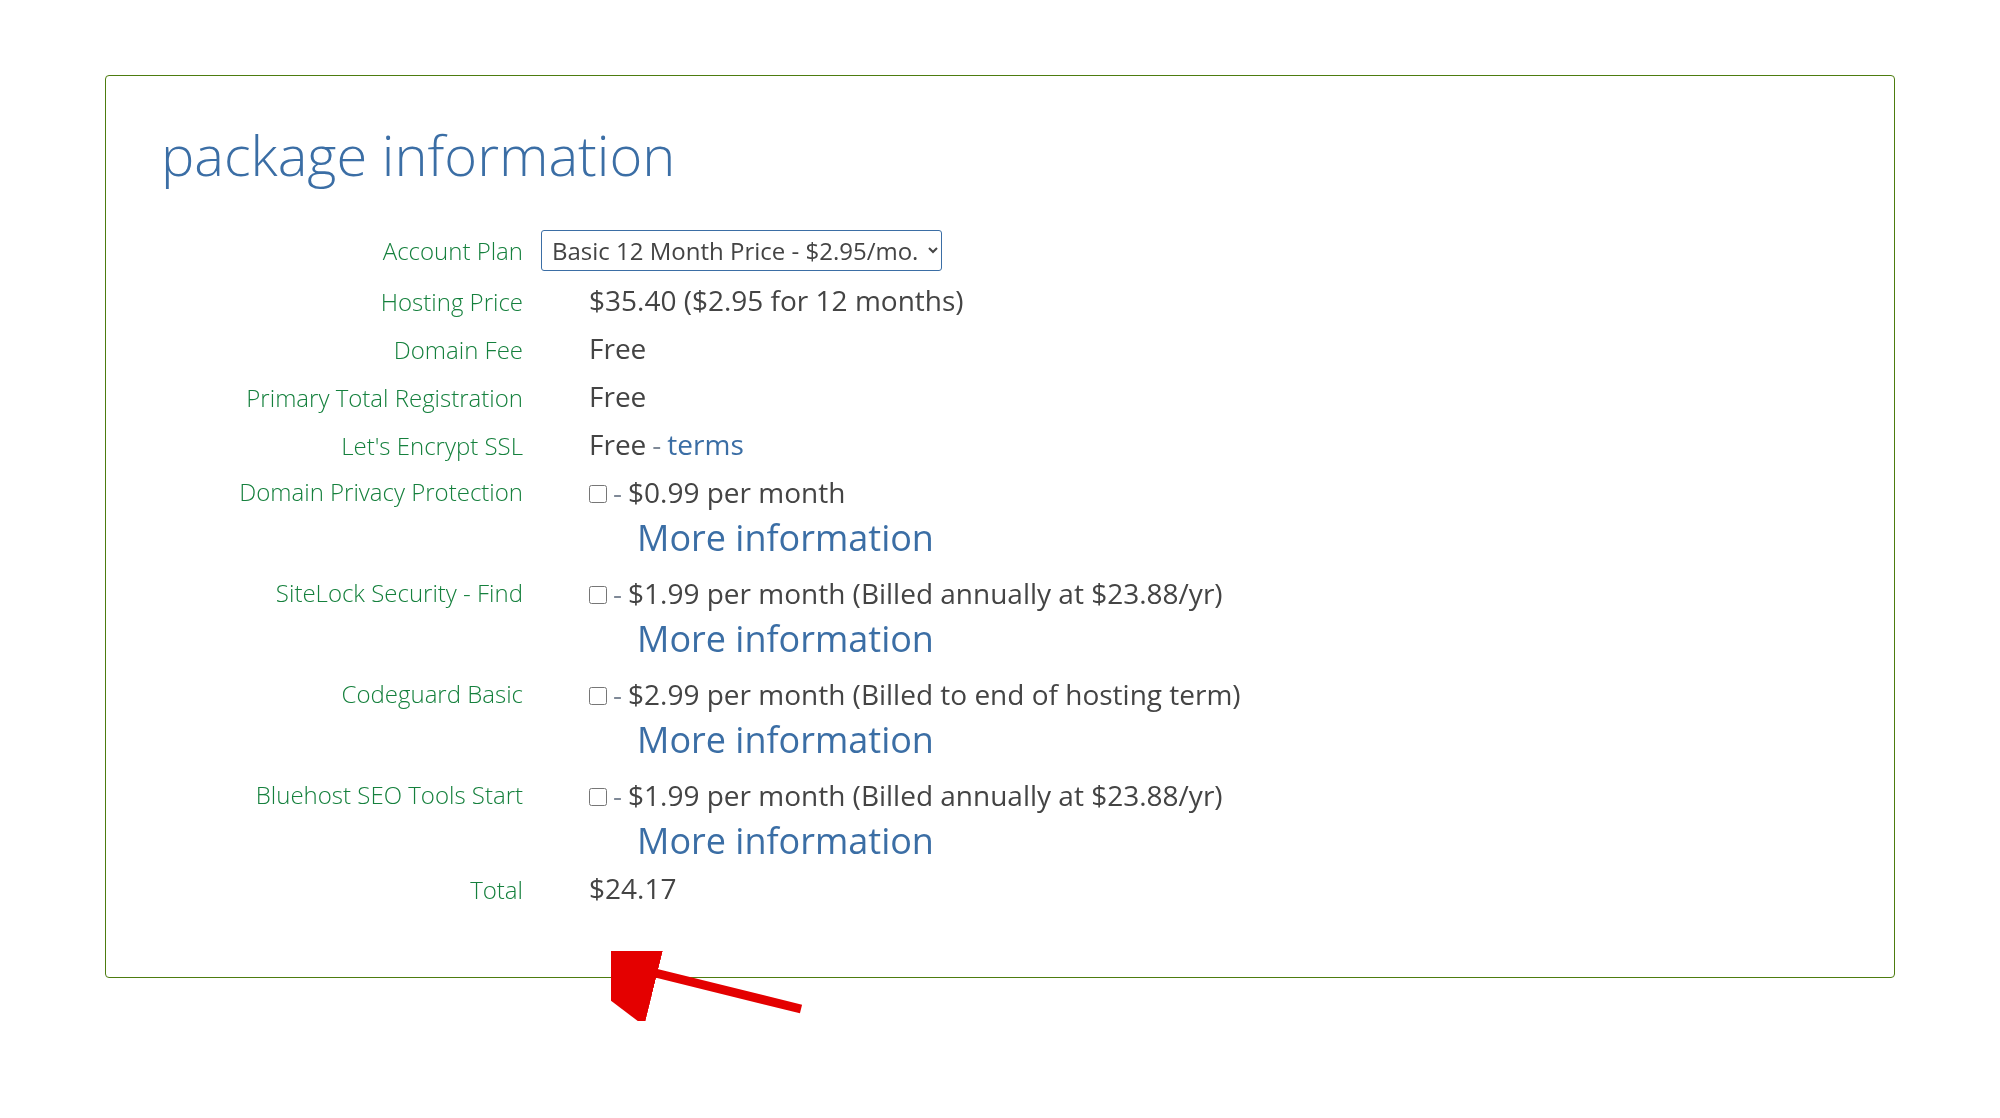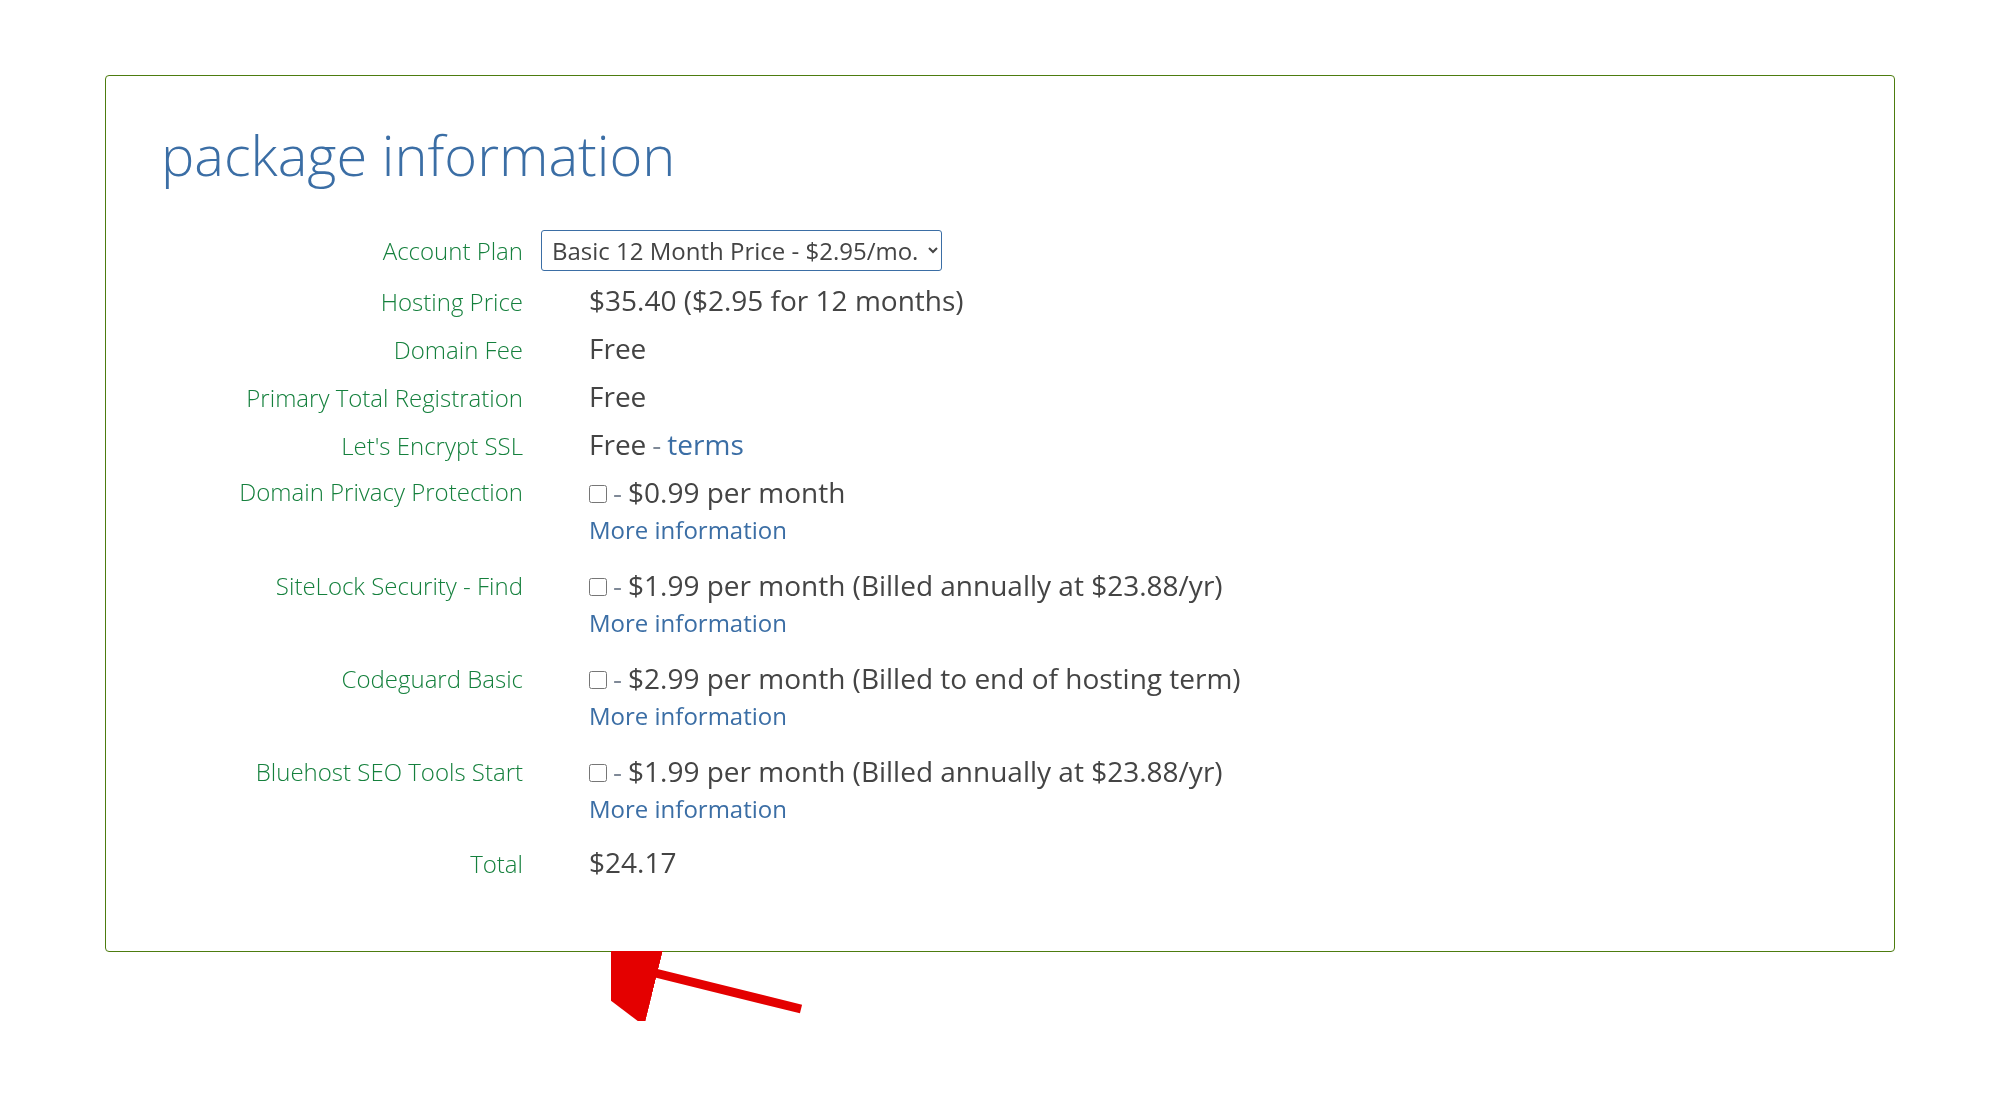--- a/index.html
+++ b/index.html
@@ -24,21 +24,21 @@
       font-size: 56px;
       letter-spacing: 0;
       margin-bottom: 38px;
     }
     .rows { }
     .row {
       display: flex;
       align-items: baseline;
     }
     .row + .row { margin-top: 10px; gap: 48px; }
-    .row.tight-top { margin-top: 20px; align-items: center; }
+    .row.tight-top { margin-top: 12px; }
     .label-col {
       width: 380px;
       text-align: right;
       padding-right: 18px;
       color: #15803d;
       font-weight: 300;
       font-size: 24px;
     }
     .value-col {
       font-size: 28px;
@@ -57,21 +57,21 @@
       background: #ffffff;
       color: #444;
       font-family: inherit;
     }
     .value-col .sep { color: #7f8997; }
     .value-col a {
       color: #3b6ea5;
       text-decoration: none;
     }
     .more-row .label-col { height: 1px; }
-    .more-row .value-col { font-size: 24px; }
+    .more-row .value-col { font-size: 36px; margin-left: 48px; }
     .more-row { margin-top: 2px !important; }
     .checkbox {
       width: 18px;
       height: 18px;
       transform: translateY(2px);
     }
     .arrow {
       position: absolute;
       pointer-events: none;
     }
@@ -170,21 +170,21 @@
         <span>$1.99 per month (Billed annually at $23.88/yr)</span>
       </div>
     </div>
     <div class="row more-row">
       <div class="label-col"></div>
       <div class="value-col">
         <a href="#">More information</a>
       </div>
     </div>
 
-    <div class="row" style="margin-top:18px;">
+    <div class="row" style="margin-top:4px;">
       <div class="label-col">Total</div>
       <div class="value-col">$24.17</div>
     </div>
 
   </div>
 
   <svg class="arrow" style="left:505px; top:875px;" width="200" height="70" viewBox="0 0 200 70">
     <defs>
       <marker id="arrhead" markerWidth="14" markerHeight="14" refX="3" refY="6" orient="auto">
         <polygon points="0 0, 14 6, 0 12" fill="#e40000"></polygon>

